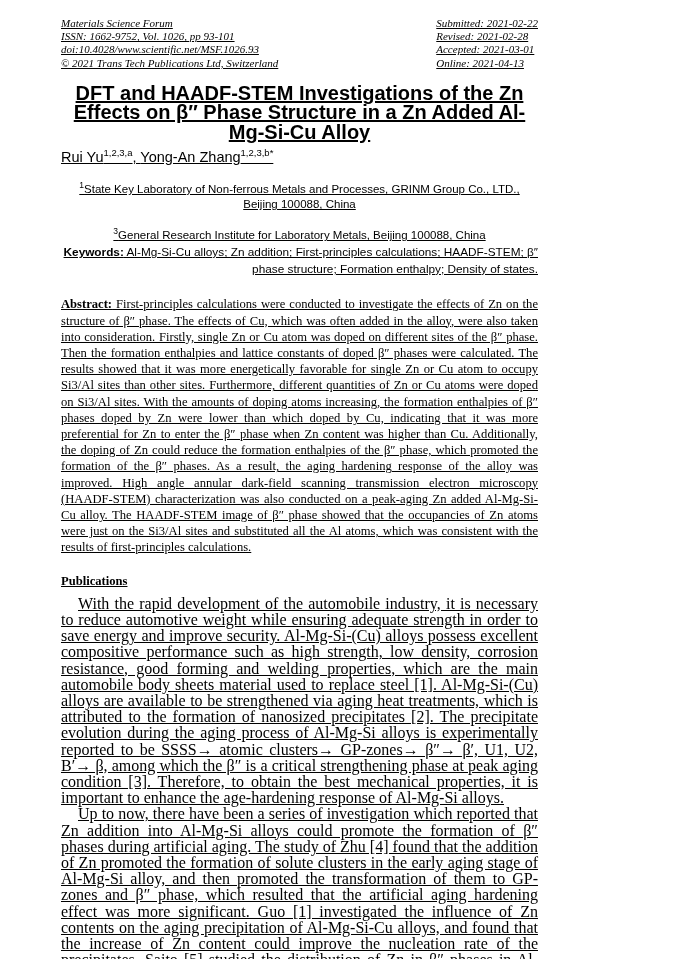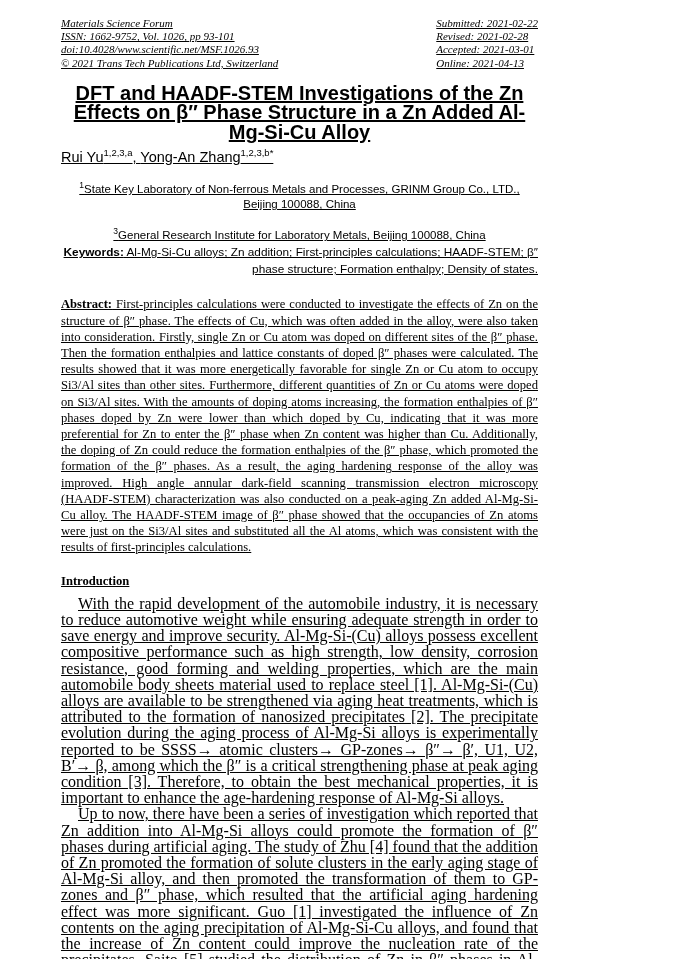--- a/index.html
+++ b/index.html
@@ -107,19 +107,19 @@
   <div class="affil"><sup>1</sup><span>State Key Laboratory of Non-ferrous Metals and Processes, GRINM Group Co., LTD., Beijing 100088, China</span></div>
 
 
   <div class="affil"><sup>3</sup><span>General Research Institute for Laboratory Metals, Beijing 100088, China</span></div>
 
 
   <p class="keywords"><span class="bold-label">Keywords:</span><span> Al-Mg-Si-Cu alloys; Zn addition; First-principles calculations; HAADF-STEM; β″ phase structure; Formation enthalpy; Density of states.</span></p>
 
   <p class="abstract"><span class="bold-label">Abstract:</span><span> First-principles calculations were conducted to investigate the effects of Zn on the structure of β″ phase. The effects of Cu, which was often added in the alloy, were also taken into consideration. Firstly, single Zn or Cu atom was doped on different sites of the β″ phase. Then the formation enthalpies and lattice constants of doped β″ phases were calculated. The results showed that it was more energetically favorable for single Zn or Cu atom to occupy Si3/Al sites than other sites. Furthermore, different quantities of Zn or Cu atoms were doped on Si3/Al sites. With the amounts of doping atoms increasing, the formation enthalpies of β″ phases doped by Zn were lower than which doped by Cu, indicating that it was more preferential for Zn to enter the β″ phase when Zn content was higher than Cu. Additionally, the doping of Zn could reduce the formation enthalpies of the β″ phase, which promoted the formation of the β″ phases. As a result, the aging hardening response of the alloy was improved. High angle annular dark-field scanning transmission electron microscopy (HAADF-STEM) characterization was also conducted on a peak-aging Zn added Al-Mg-Si-Cu alloy. The HAADF-STEM image of β″ phase showed that the occupancies of Zn atoms were just on the Si3/Al sites and substituted all the Al atoms, which was consistent with the results of first-principles calculations.</span></p>
 
-  <h2 class="section-heading">Introduction</h2>
+  <h2 class="section-heading">Publications</h2>
 
   <p class="body-para">With the rapid development of the automobile industry, it is necessary to reduce automotive weight while ensuring adequate strength in order to save energy and improve security. Al-Mg-Si-(Cu) alloys possess excellent compositive performance such as high strength, low density, corrosion resistance, good forming and welding properties, which are the main automobile body sheets material used to replace steel [1]. Al-Mg-Si-(Cu) alloys are available to be strengthened via aging heat treatments, which is attributed to the formation of nanosized precipitates [2]. The precipitate evolution during the aging process of Al-Mg-Si alloys is experimentally reported to be SSSS→ atomic clusters→ GP-zones→ β″→ β′, U1, U2, B′→ β, among which the β″ is a critical strengthening phase at peak aging condition [3]. Therefore, to obtain the best mechanical properties, it is important to enhance the age-hardening response of Al-Mg-Si alloys.</p>
 
   <p class="body-para">Up to now, there have been a series of investigation which reported that Zn addition into Al-Mg-Si alloys could promote the formation of β″ phases during artificial aging. The study of Zhu [4] found that the addition of Zn promoted the formation of solute clusters in the early aging stage of Al-Mg-Si alloy, and then promoted the transformation of them to GP-zones and β″ phase, which resulted that the artificial aging hardening effect was more significant. Guo [1] investigated the influence of Zn contents on the aging precipitation of Al-Mg-Si-Cu alloys, and found that the increase of Zn content could improve the nucleation rate of the precipitates. Saito [5] studied the distribution of Zn in β″ phases in Al-Mg-Si alloys. The results showed that the Zn atoms mainly occupy the Si3/Al positions. Generally speaking, it is universally acknowledged that Zn could improve the age-hardening response</p>
 
 </div>
 
 </body></html>

